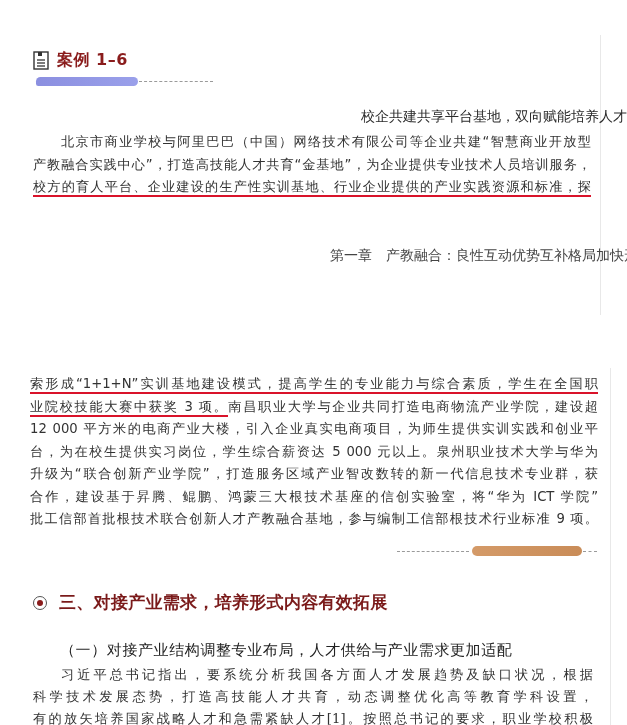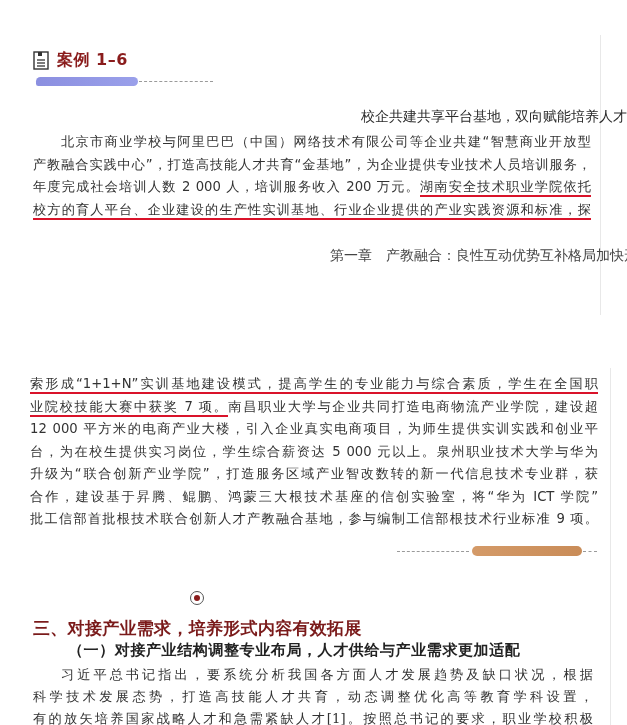--- a/index.html
+++ b/index.html
@@ -23,26 +23,26 @@
   .indent { padding-left: 28px; }
   .ul-red { text-decoration: none; border-bottom: 2.5px solid #d9132a; padding-bottom: 1px; }
 
   .running-head { position: absolute; left: 330px; top: 247px; font-size: 14px; color: #444; white-space: nowrap; }
 
   .end-dash { position: absolute; left: 397px; top: 551px; width: 72px; border-top: 1px dashed #9a9a9a; }
   .end-bar { position: absolute; left: 472px; top: 546px; width: 110px; height: 10px; border-radius: 5px;
              background: linear-gradient(90deg, #d49a68, #c98c58); }
   .end-dash2 { position: absolute; left: 583px; top: 551px; width: 14px; border-top: 1px dashed #9a9a9a; }
 
-  .section-head { position: absolute; left: 33px; top: 591px; display: flex; align-items: center; gap: 12px; flex-direction: column; }
+  .section-head { position: absolute; left: 33px; top: 591px; display: flex; align-items: center; gap: 12px; }
   .radio-icon { width: 14px; height: 14px; border-radius: 50%; border: 1.5px solid #555; display: flex; align-items: center; justify-content: center; }
   .radio-icon .dot { width: 6px; height: 6px; border-radius: 50%; background: #8a1c1c; }
   .section-title { font-weight: bold; font-size: 17px; color: #7a1a1a; letter-spacing: 0.3px; }
 
-  .subsection { position: absolute; left: 68px; top: 641px; font-family: "DejaVu Serif", "Liberation Serif", serif; font-weight: bold; font-size: 15px; color: #222; white-space: nowrap; letter-spacing: 0.6px; }
+  .subsection { position: absolute; left: 60px; top: 641px; font-family: "DejaVu Serif", "Liberation Serif", serif; font-weight: normal; font-size: 15px; color: #222; white-space: nowrap; letter-spacing: 0.6px; }
 </style>
 </head>
 <body>
 
 <div class="page-edge" style="left:600px; top:35px; height:280px;"></div>
 <div class="page-edge" style="left:610px; top:368px; height:357px;"></div>
 
 <div class="case-header">
   <span class="case-icon">
     <svg width="16" height="19" viewBox="0 0 16 19">
@@ -56,29 +56,28 @@
   <span class="case-title">案例 1–6</span>
 </div>
 <div class="case-bar"></div>
 <div class="case-dash"></div>
 
 <div class="case-subtitle">校企共建共享平台基地，双向赋能培养人才</div>
 
 <div class="para" style="left:33px; top:131px; width:558px;">
   <span class="line indent">北京市商业学校与阿里巴巴（中国）网络技术有限公司等企业共建“智慧商业开放型</span>
   <span class="line">产教融合实践中心”，打造高技能人才共育“金基地”，为企业提供专业技术人员培训服务，</span>
-  <span class="line"><span>年度完成社会培训人数 2 000 人，培训服务收入 200 万元。</span><span class="ul-red">湖南安全技术职业学院依托</span></span>
   <span class="line"><span class="ul-red">校方的育人平台、企业建设的生产性实训基地、行业企业提供的产业实践资源和标准，探</span></span>
 </div>
 
 <div class="running-head">第一章　产教融合：良性互动优势互补格局加快形成</div>
 
 <div class="para" style="left:30px; top:373px; width:568px;">
   <span class="line"><span class="ul-red">索形成“1+1+N”实训基地建设模式，提高学生的专业能力与综合素质，学生在全国职</span></span>
-  <span class="line"><span class="ul-red">业院校技能大赛中获奖 7 项。</span><span>南昌职业大学与企业共同打造电商物流产业学院，建设超</span></span>
+  <span class="line"><span class="ul-red">业院校技能大赛中获奖 3 项。</span><span>南昌职业大学与企业共同打造电商物流产业学院，建设超</span></span>
   <span class="line">12 000 平方米的电商产业大楼，引入企业真实电商项目，为师生提供实训实践和创业平</span>
   <span class="line">台，为在校生提供实习岗位，学生综合薪资达 5 000 元以上。泉州职业技术大学与华为</span>
   <span class="line">升级为“联合创新产业学院”，打造服务区域产业智改数转的新一代信息技术专业群，获</span>
   <span class="line">合作，建设基于昇腾、鲲鹏、鸿蒙三大根技术基座的信创实验室，将“华为 ICT 学院”</span>
   <span class="line">批工信部首批根技术联合创新人才产教融合基地，参与编制工信部根技术行业标准 9 项。</span>
 </div>
 
 <div class="end-dash"></div>
 <div class="end-bar"></div>
 <div class="end-dash2"></div>

